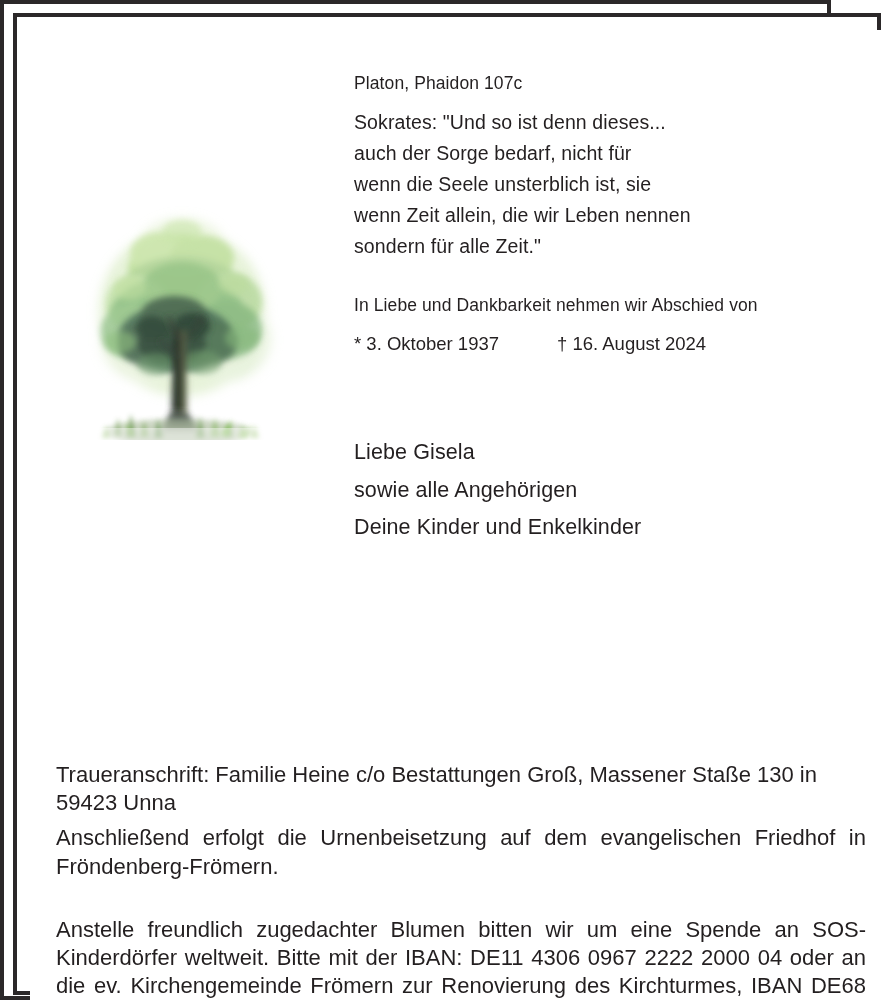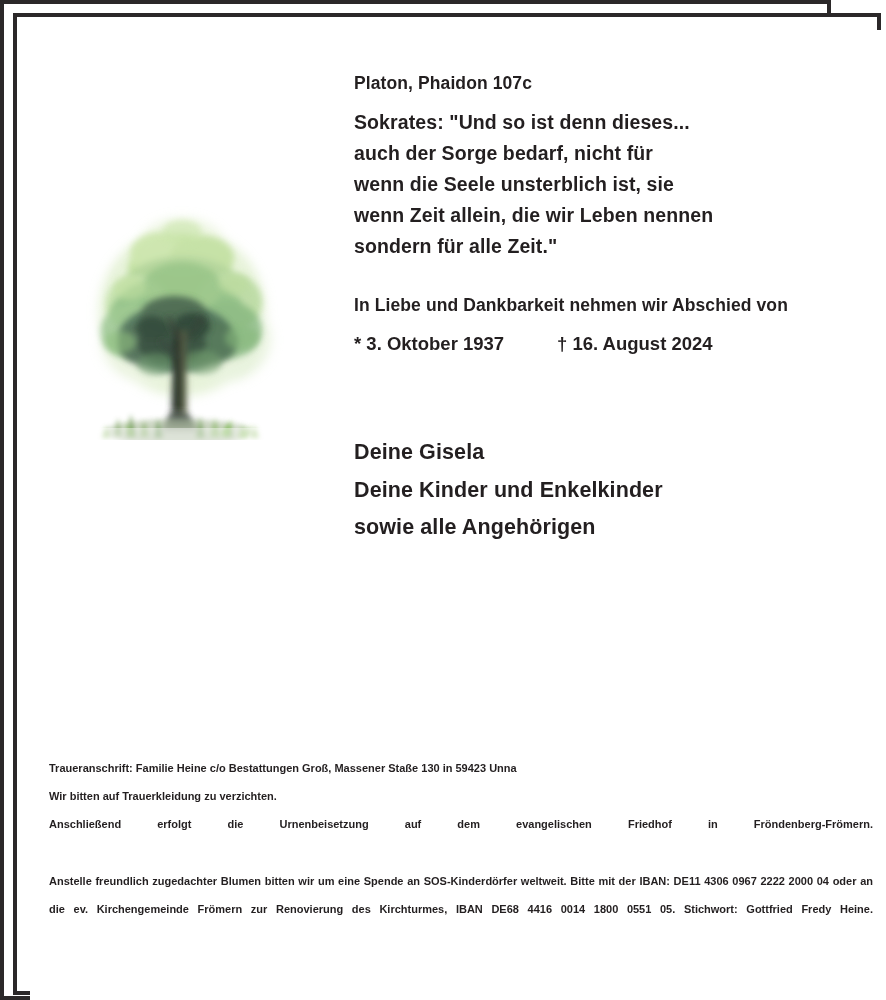--- a/index.html
+++ b/index.html
@@ -16,21 +16,20 @@
   }
 
   
   .frame-outer {
     position: absolute;
     left: 0; top: 0;
     width: 831px; height: 1000px;
     box-sizing: border-box;
     border: 4px solid #2b2829;
     background: #ffffff;
-    font-weight: bold;
   }
   .frame-inner {
     position: absolute;
     left: 9px; top: 9px;
     width: 868px; height: 982px;
     box-sizing: border-box;
     border: 4px solid #2b2829;
     background: #ffffff;
   }
   .page {
@@ -107,22 +106,22 @@
   }
 
   
   .bottom {
     position: absolute;
     left: 19px;
     top: 724px;
     width: 824px;
   }
   .bottom p {
-    margin: 0;
-    font-size: 11px;
+    margin: 7px;
+    font-size: 22px;
     line-height: 28.2px;
     letter-spacing: 0;
     text-align: justify;
     text-justify: inter-word;
   }
   .bottom p.nojust {
     text-align: left;
   }
   .bottom p + p { margin-top: 0; }
   
@@ -264,28 +263,27 @@
         </div>
 
         <div class="farewell">In Liebe und Dankbarkeit nehmen wir Abschied von</div>
 
 
         <div class="dates">
           <span class="born">* 3. Oktober 1937</span><span class="died">† 16. August 2024</span>
         </div>
 
         <div class="survivors">
-          <div>Deine Gisela</div>
+          <div>Liebe Gisela</div>
+          <div>sowie alle Angehörigen</div>
           <div>Deine Kinder und Enkelkinder</div>
-          <div>sowie alle Angehörigen</div>
         </div>
       </div>
 
       <div class="bottom">
         <p class="nojust">Traueranschrift: Familie Heine c/o Bestattungen Groß, Massener Staße 130 in 59423 Unna</p>
-        <p class="nojust">Wir bitten auf Trauerkleidung zu verzichten.</p>
         <p class="full">Anschließend erfolgt die Urnenbeisetzung auf dem evangelischen Friedhof in Fröndenberg-Frömern.</p>
         <p class="full">Anstelle freundlich zugedachter Blumen bitten wir um eine Spende an SOS-Kinderdörfer weltweit. Bitte mit der IBAN: DE11 4306 0967 2222 2000 04 oder an die ev. Kirchengemeinde Frömern zur Renovierung des Kirchturmes, IBAN DE68 4416 0014 1800 0551 05. Stichwort: Gottfried Fredy Heine.</p>
       </div>
 
     </div>
   </div>
 </div>
 
 </body></html>

